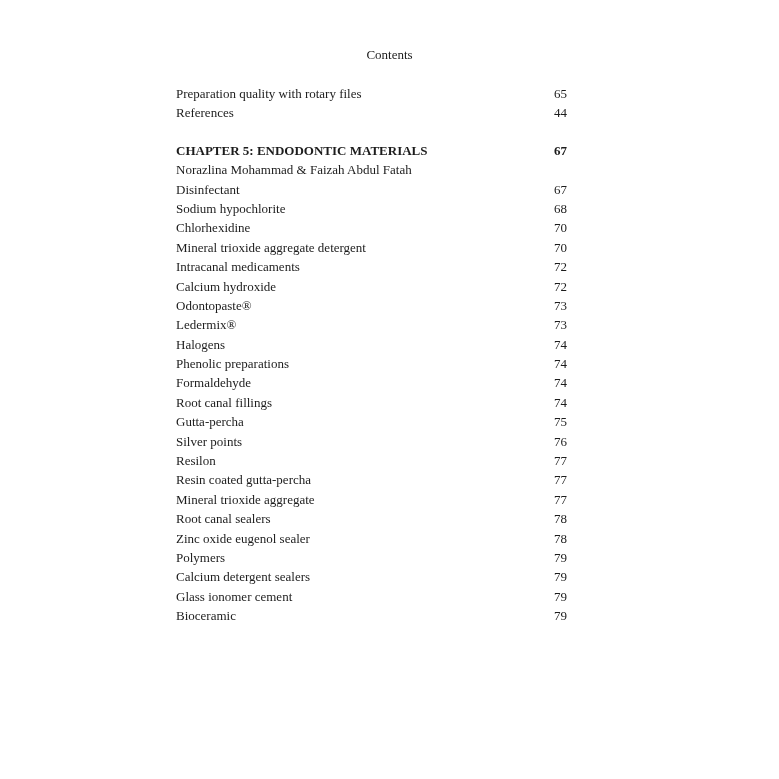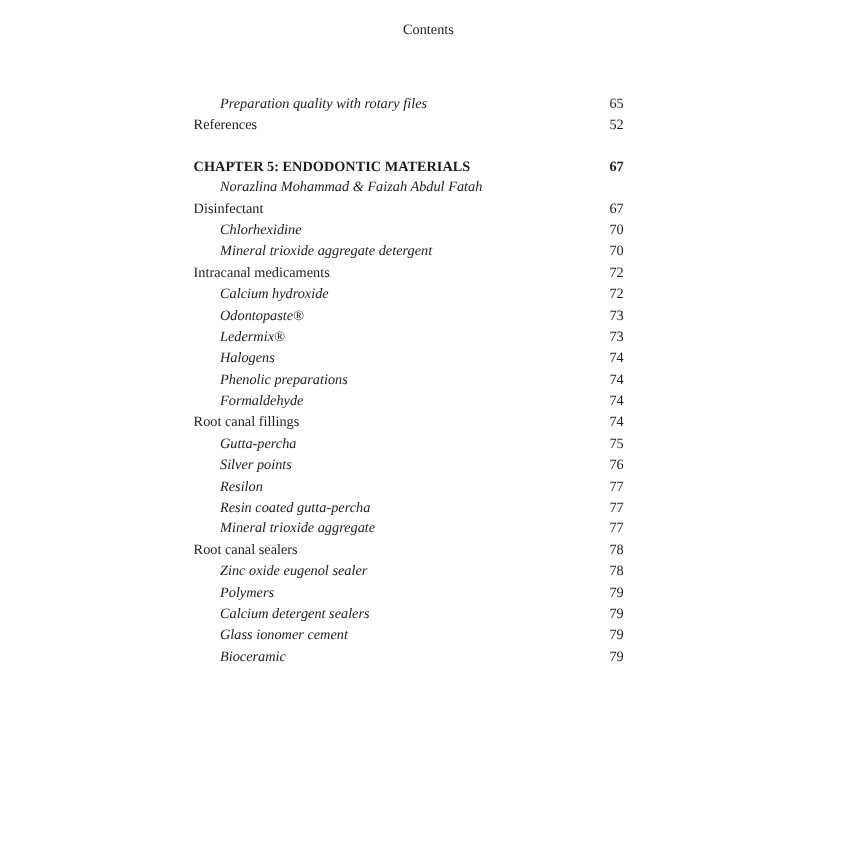--- a/index.html
+++ b/index.html
@@ -11,21 +11,21 @@
     position: relative;
     width: 779px;
     height: 779px;
     background: #ffffff;
     overflow: hidden;
     font-family: "Liberation Serif", serif;
     color: #1c1c1c;
   }
   .page-title {
     position: absolute;
-    top: 19px;
+    top: 47px;
     left: 0;
     right: 0;
     text-align: center;
     font-size: 13px;
     line-height: 15px;
   }
   .toc {
     position: absolute;
     top: 84px;
     left: 176px;
@@ -43,22 +43,20 @@
   .toc-row .label {
     flex: 1 1 auto;
     overflow: hidden;
   }
   .toc-row .page {
     flex: 0 0 auto;
     text-align: right;
     min-width: 16px;
   }
   .toc-row.italic .label {
-    font-style: italic;
-    margin-left: 24px;
   }
   .toc-row.bold {
     font-weight: bold;
     gap: 36px;
   }
   .toc-row.spacer {
     height: 18px;
   }
 </style>
 </head>
@@ -69,21 +67,21 @@
 
   <div class="toc">
 
       <div class="toc-row italic">
         <span class="label">Preparation quality with rotary files</span>
         <span class="page">65</span>
       </div>
 
       <div class="toc-row regular">
         <span class="label">References</span>
-        <span class="page">52</span>
+        <span class="page">44</span>
       </div>
 
       <div class="toc-row spacer">
         <span class="label"></span>
         <span class="page"></span>
       </div>
 
       <div class="toc-row bold">
         <span class="label">CHAPTER 5: ENDODONTIC MATERIALS</span>
         <span class="page">67</span>
@@ -92,20 +90,24 @@
       <div class="toc-row italic">
         <span class="label">Norazlina Mohammad &amp; Faizah Abdul Fatah</span>
         <span class="page"></span>
       </div>
 
       <div class="toc-row regular">
         <span class="label">Disinfectant</span>
         <span class="page">67</span>
       </div>
 
+      <div class="toc-row italic">
+        <span class="label">Sodium hypochlorite</span>
+        <span class="page">68</span>
+      </div>
 
 
       <div class="toc-row italic">
         <span class="label">Chlorhexidine</span>
         <span class="page">70</span>
       </div>
 
       <div class="toc-row italic">
         <span class="label">Mineral trioxide aggregate detergent</span>
         <span class="page">70</span>

